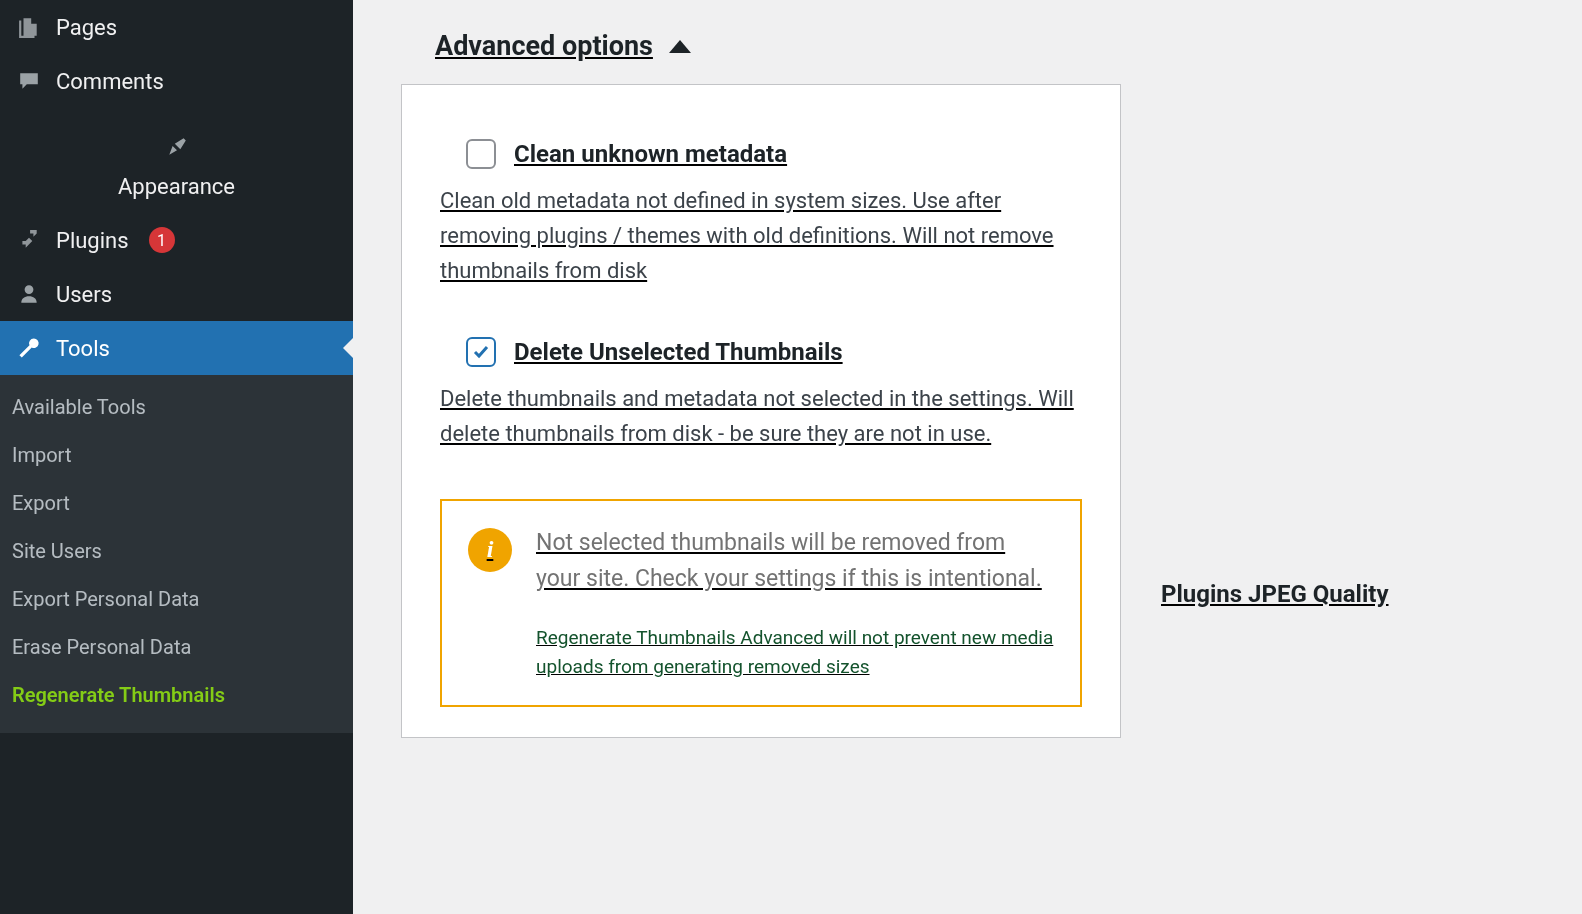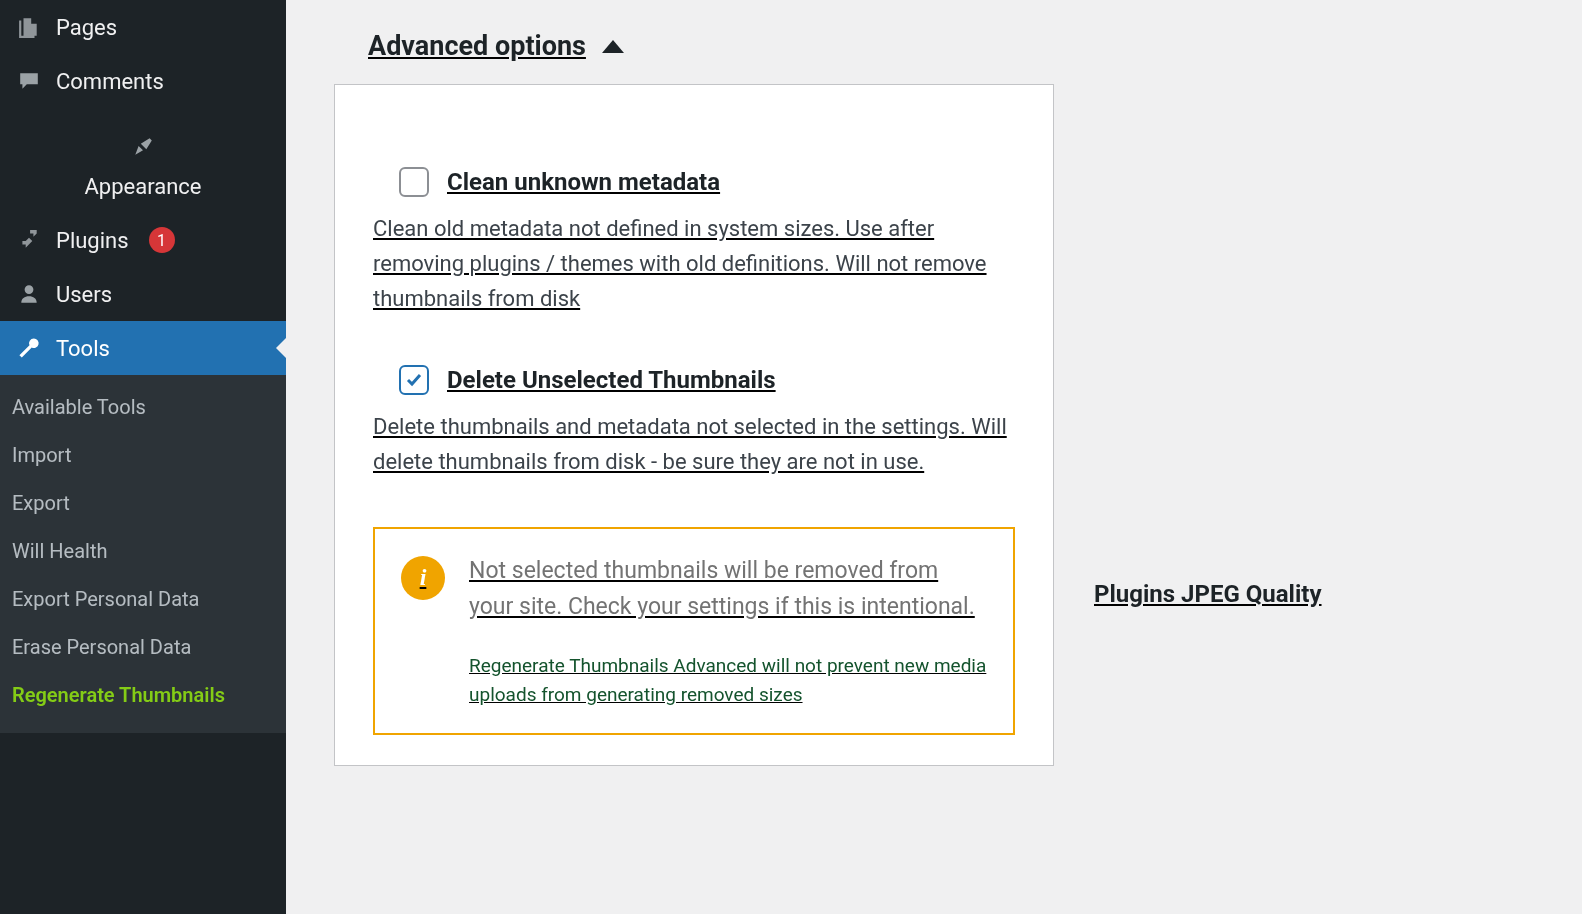--- a/index.html
+++ b/index.html
@@ -5,21 +5,21 @@
     * { box-sizing: border-box; margin: 0; padding: 0; }
     body {
       font-family: -apple-system, BlinkMacSystemFont, "Segoe UI", Roboto, sans-serif;
       background: #f0f0f1;
       display: flex;
       height: 914px;
       width: 1582px;
       overflow: hidden;
     }
     .sidebar {
-      width: 286px;
+      width: 353px;
       background: #1d2327;
       color: #f0f0f1;
       flex-shrink: 0;
     }
     .menu-item {
       display: flex;
       align-items: center;
       padding: 14px 16px;
       font-size: 22px;
       color: #f0f0f1;
@@ -116,21 +116,20 @@
     }
     .option {
       margin-bottom: 48px;
     }
     .option-header {
       display: flex;
       align-items: center;
       gap: 18px;
       margin-bottom: 14px;
       padding-left: 26px;
-      margin-top: 28px;
     }
     .checkbox {
       width: 30px;
       height: 30px;
       border: 2px solid #8c8f94;
       border-radius: 6px;
       display: flex;
       align-items: center;
       justify-content: center;
       flex-shrink: 0;
@@ -249,21 +248,21 @@
       <svg width="24" height="24" viewBox="0 0 20 20" fill="currentColor">
           <path d="M14 2a4 4 0 00-3.6 5.7L2 16l2 2 8.3-8.4A4 4 0 1014 2z"></path>
         </svg>
     </span>
     <span>Tools</span>
   </div>
   <div class="submenu">
     <div class="submenu-item">Available Tools</div>
     <div class="submenu-item">Import</div>
     <div class="submenu-item">Export</div>
-    <div class="submenu-item">Will Health</div>
+    <div class="submenu-item">Site Users</div>
     <div class="submenu-item">Export Personal Data</div>
     <div class="submenu-item">Erase Personal Data</div>
     <div class="submenu-item active">Regenerate Thumbnails</div>
   </div>
 </div>
 
 <div class="content">
   <div class="panel-wrap">
     <div class="section-title">
       <span>Advanced options</span>

